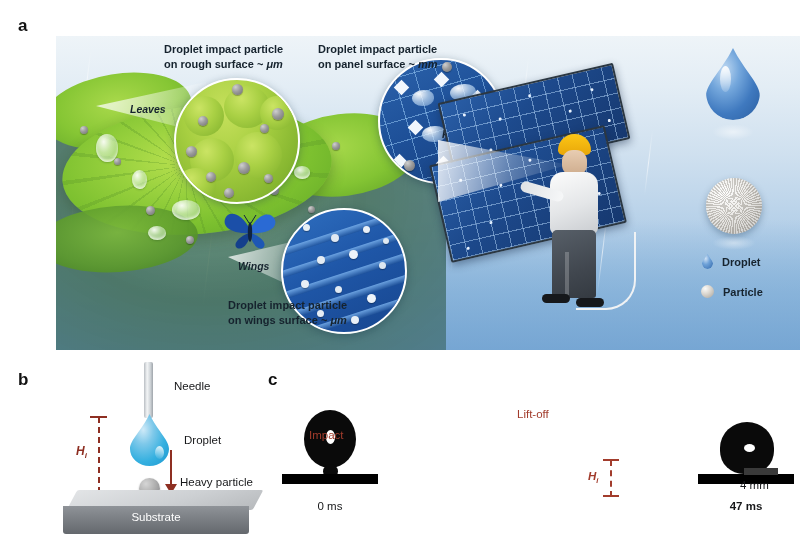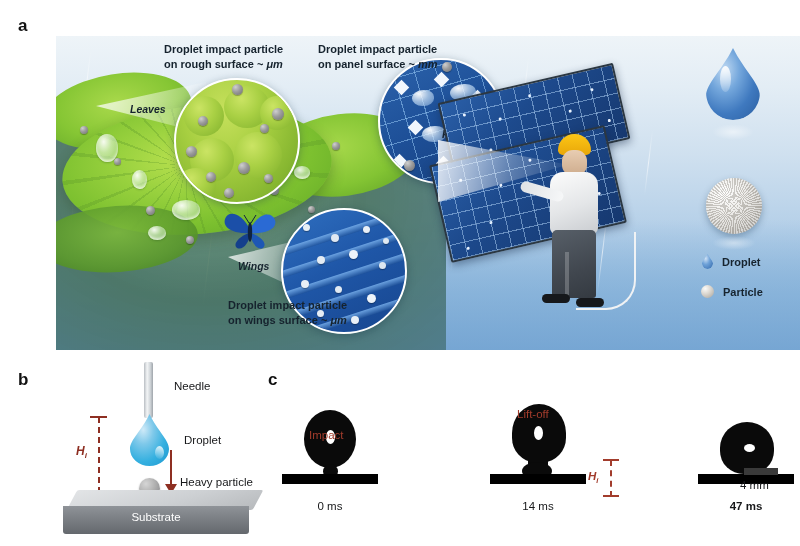--- a/index.html
+++ b/index.html
@@ -386,28 +386,20 @@
 
   <div class="frame" style="left:0;">
     <div class="sil" style="left:22px;top:38px;width:52px;height:58px;border-radius:50%;"></div>
     <div class="sil-hole" style="left:44px;top:58px;width:9px;height:14px;"></div>
     <div class="sil" style="left:41px;top:92px;width:15px;height:15px;border-radius:50%;"></div>
     <div class="surface"></div>
     <div class="tlabel">0 ms</div>
   </div>
 
 
-  <div class="frame" style="left:208px;">
-    <div class="sil" style="left:22px;top:32px;width:54px;height:58px;border-radius:50% 50% 42% 42%;"></div>
-    <div class="sil" style="left:38px;top:78px;width:20px;height:22px;"></div>
-    <div class="sil" style="left:32px;top:90px;width:30px;height:18px;border-radius:50%;"></div>
-    <div class="sil-hole" style="left:44px;top:54px;width:9px;height:14px;"></div>
-    <div class="surface"></div>
-    <div class="tlabel">14 ms</div>
-  </div>
 
 
   <div class="frame" style="left:416px;font-weight:bold;">
     <div class="sil" style="left:22px;top:50px;width:54px;height:52px;border-radius:50% 50% 44% 44%;"></div>
     <div class="sil-hole" style="left:46px;top:72px;width:11px;height:8px;"></div>
     <div class="surface"></div>
     <div class="tlabel">47 ms</div>
   </div>
 
   <div class="annot" style="left:27px;top:36px;margin-top:21px;">Impact</div>

